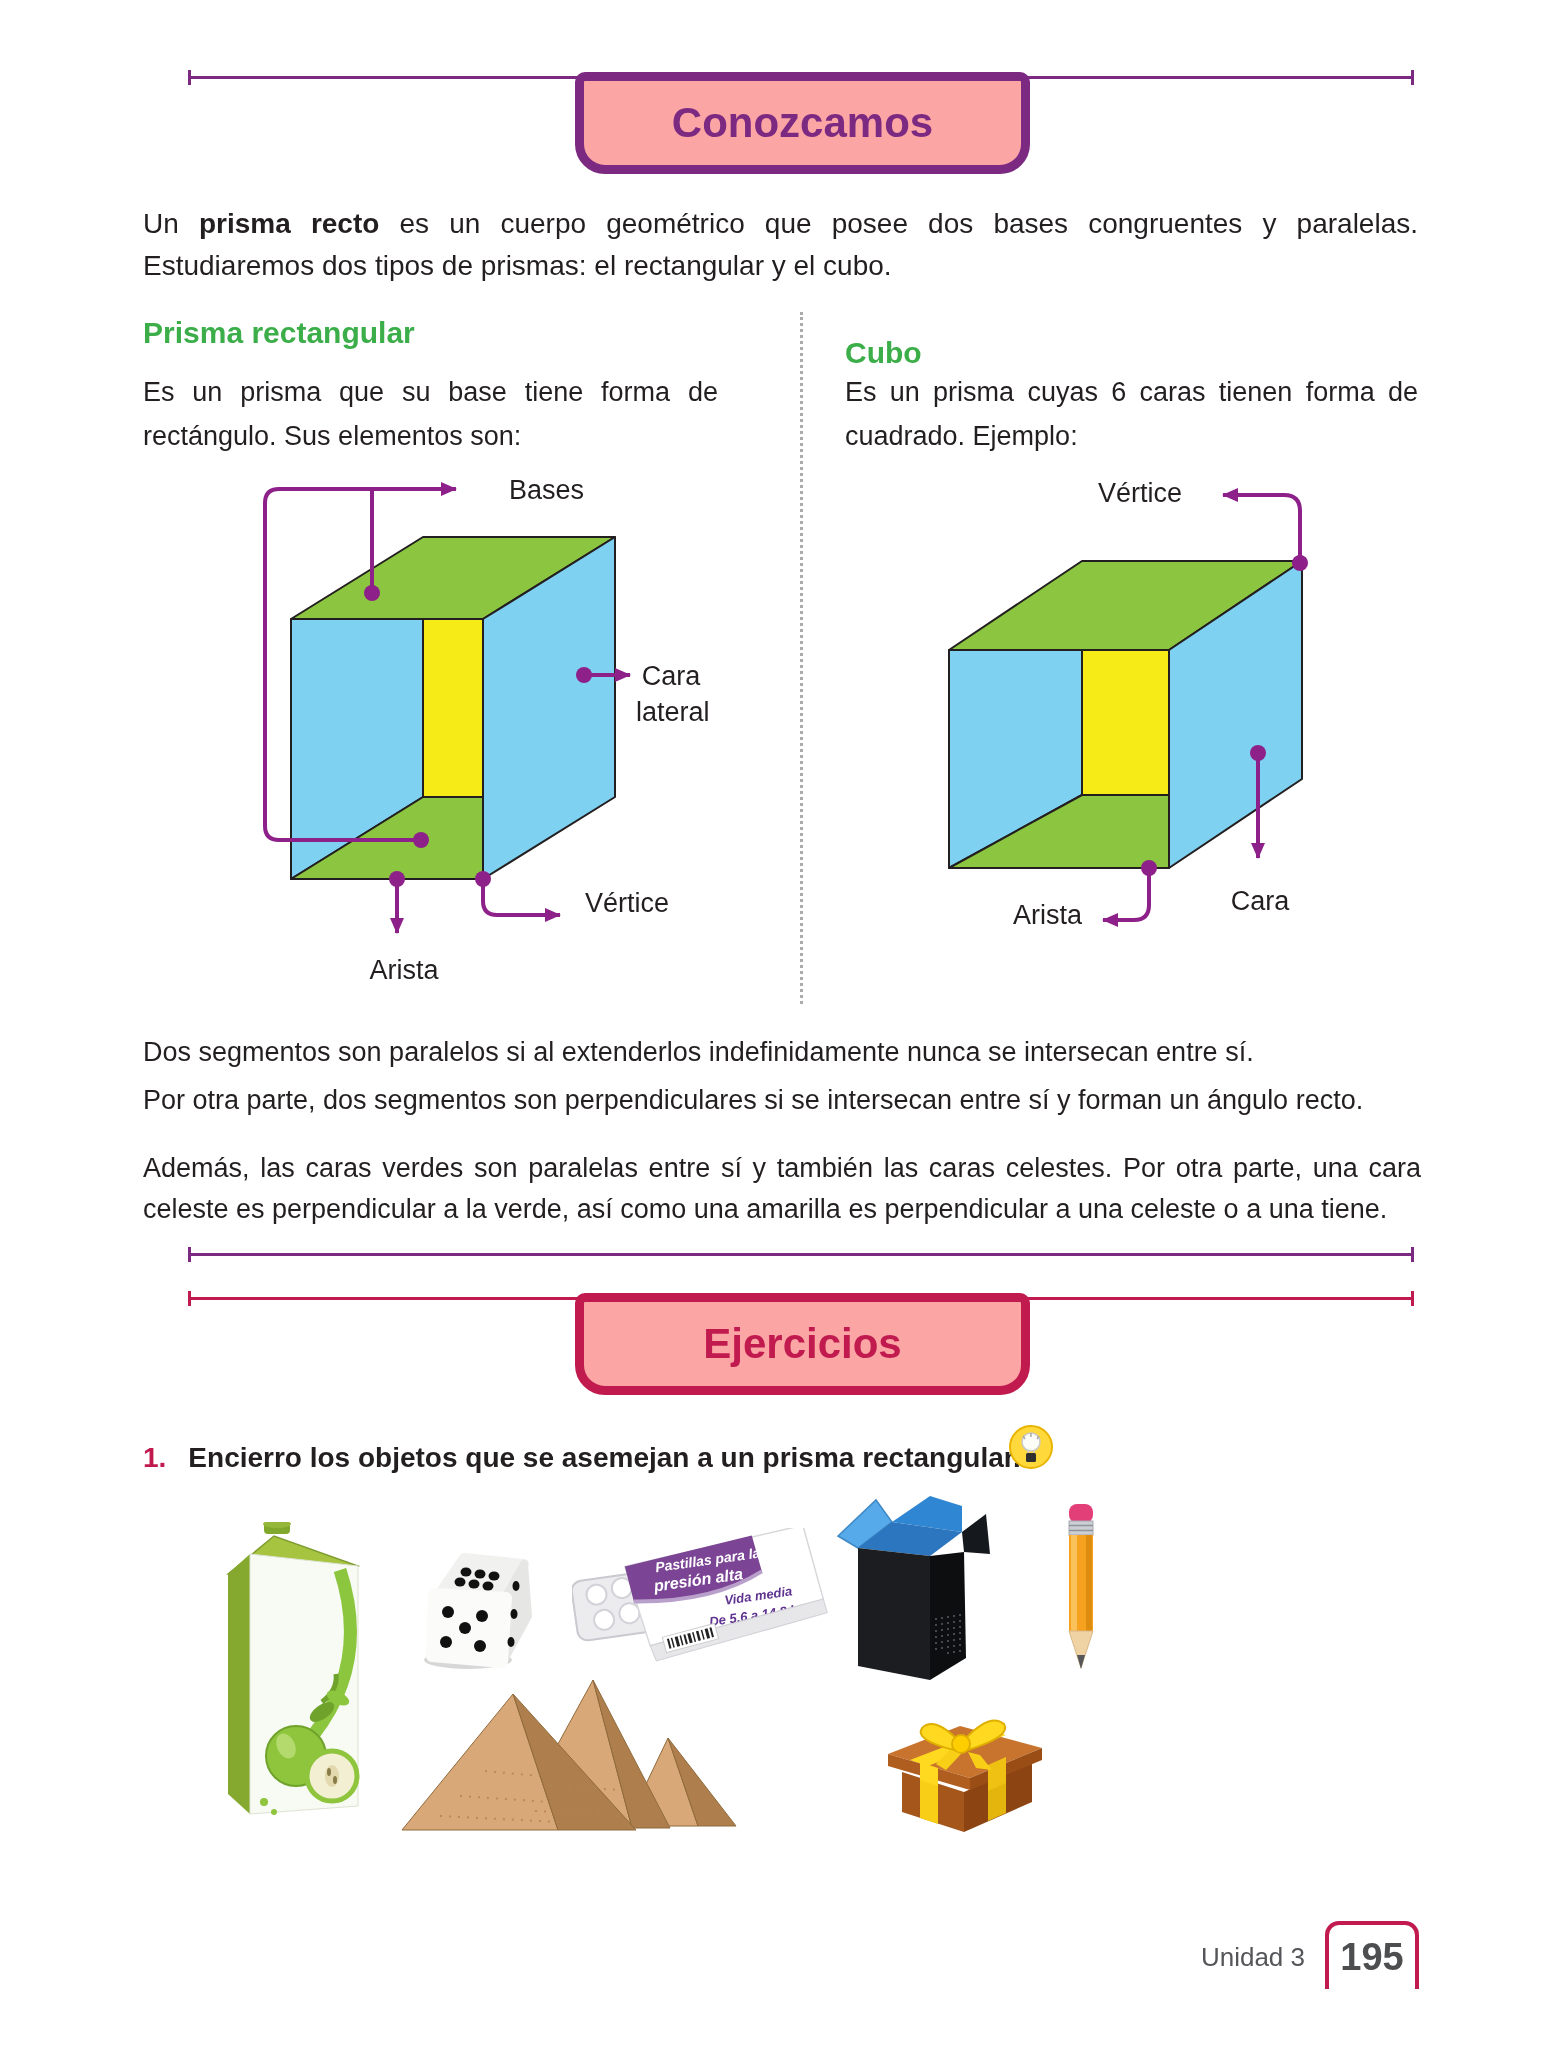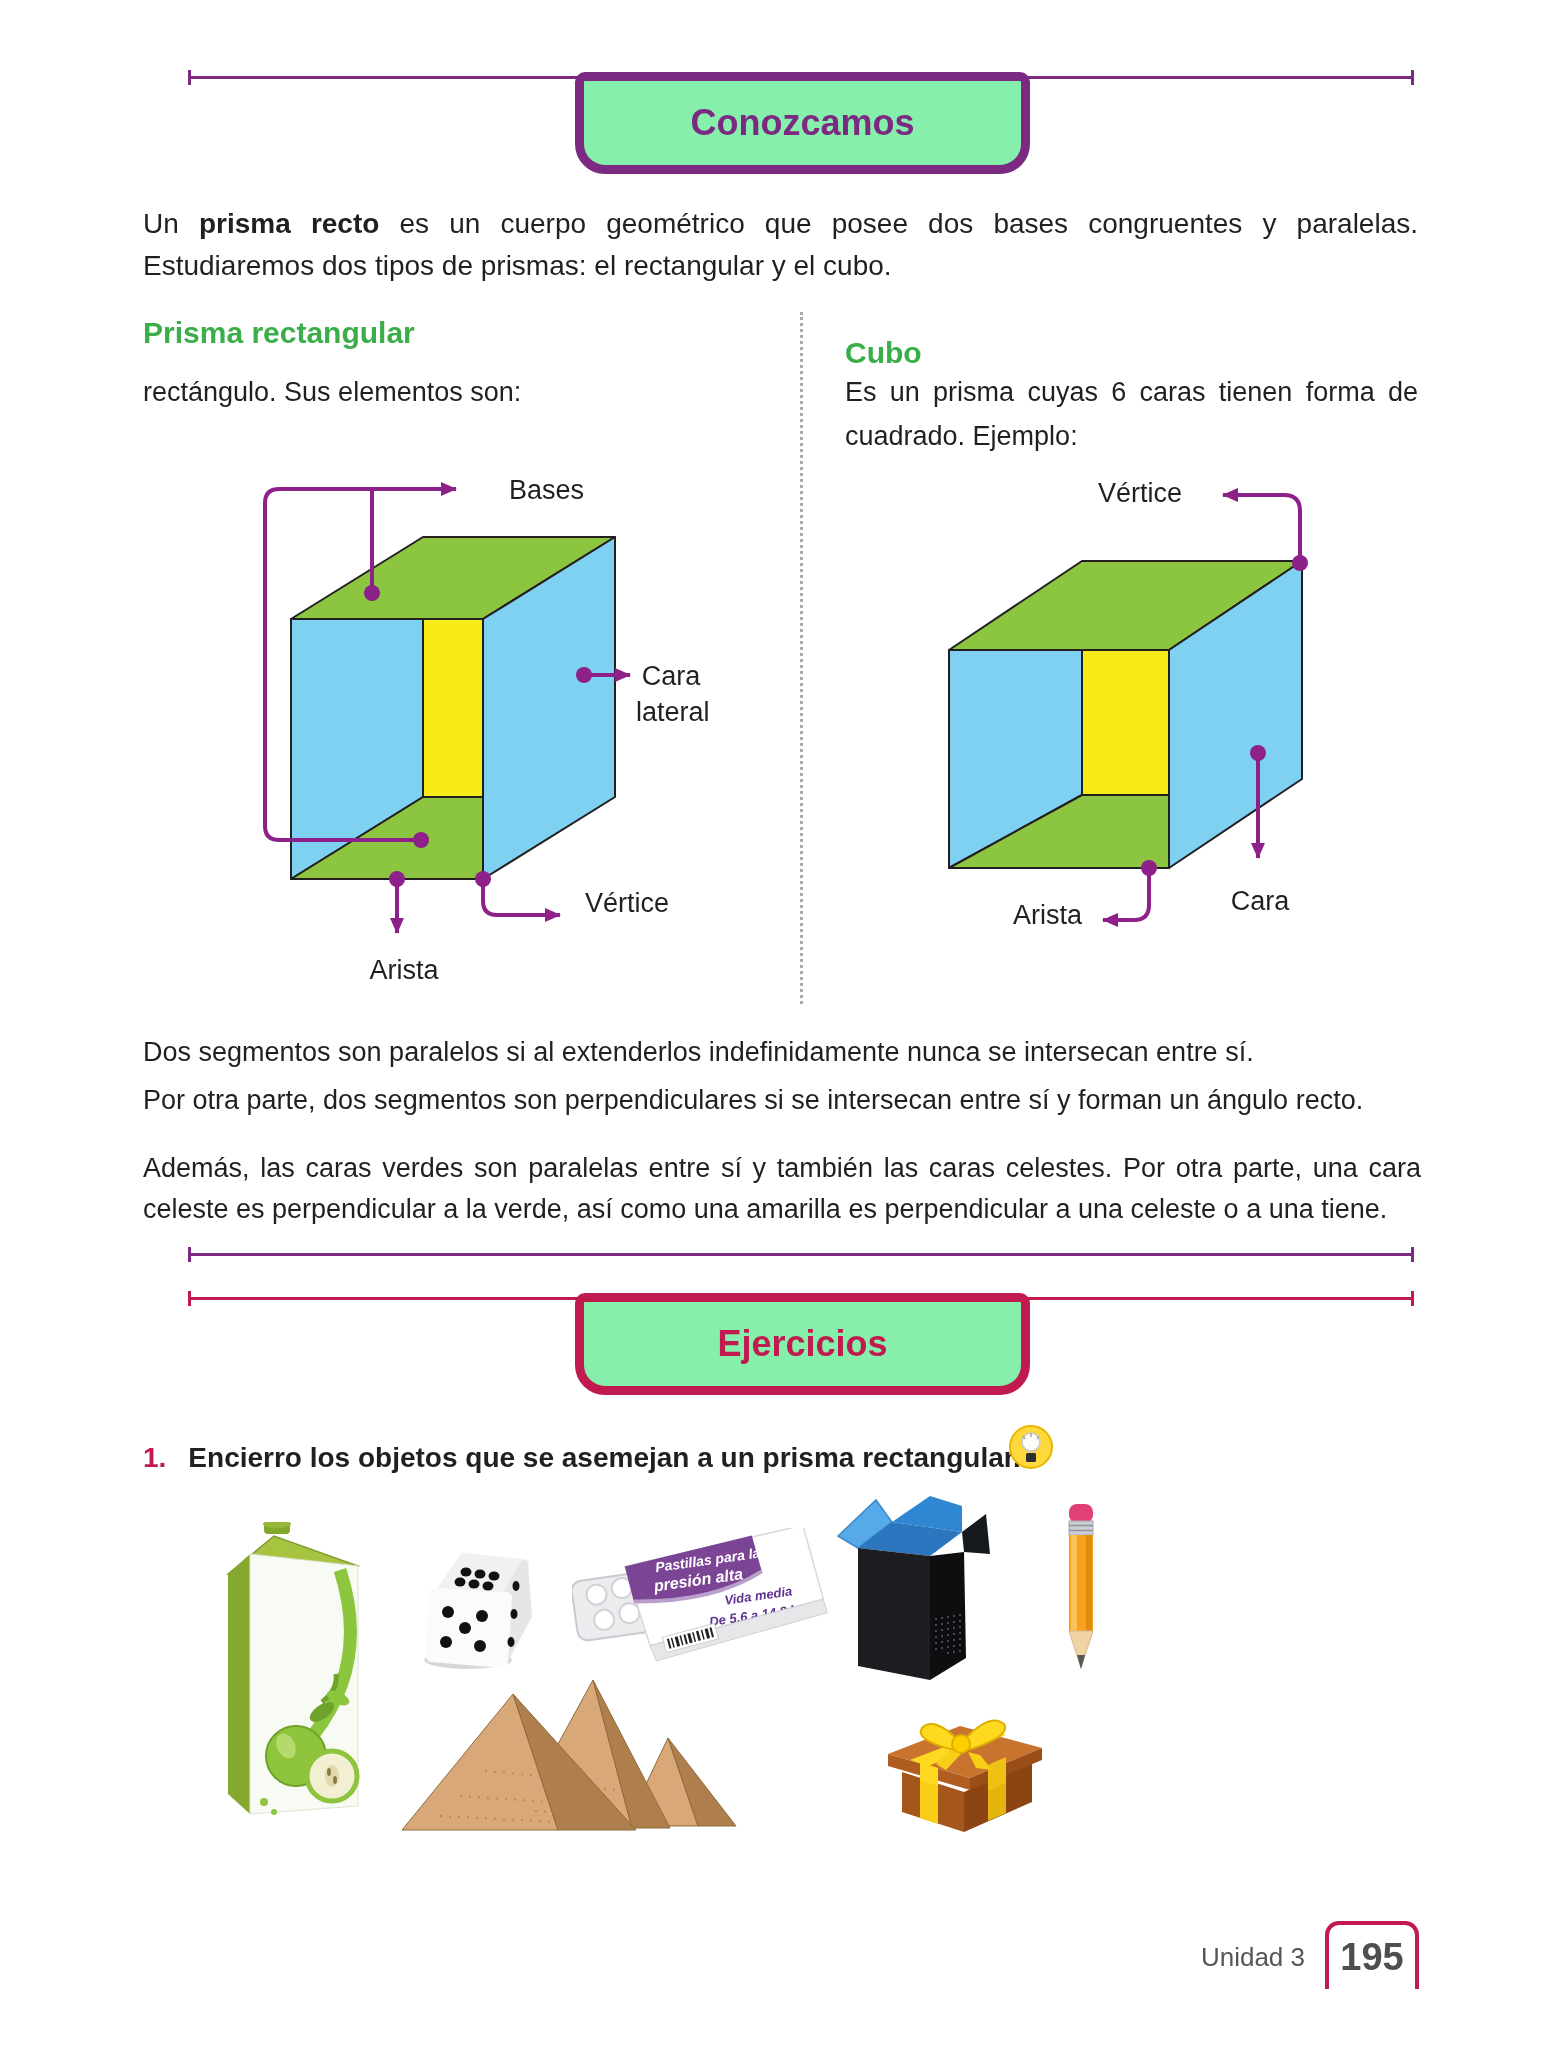--- a/index.html
+++ b/index.html
@@ -5,23 +5,23 @@
   html,body{margin:0;padding:0;background:#e8e8e8;}
   .page{position:relative;width:1564px;height:2048px;background:#ffffff;overflow:hidden;
         font-family:"Liberation Sans","DejaVu Sans",sans-serif;color:#231F20;margin:0 auto;}
   
   .rule{position:absolute;height:3px;}
   .rule .tick{position:absolute;width:3px;height:15px;top:-6px;}
   .rule .tick.l{left:0;} .rule .tick.r{right:0;}
   .rule.purple, .rule.purple .tick{background:#7B2981;}
   .rule.crimson, .rule.crimson .tick{background:#C11A4F;}
   
-  .badge{position:absolute;left:575px;width:437px;height:84px;background:#86efac;
+  .badge{position:absolute;left:575px;width:437px;height:84px;background:#fca5a5;
          display:flex;align-items:center;justify-content:center;
-         font-size:36px;font-weight:bold;letter-spacing:0px;z-index:3;}
+         font-size:42px;font-weight:bold;letter-spacing:0px;z-index:3;}
   .badge.purple-b{border:9px solid #7B2981;border-radius:10px 10px 30px 30px;color:#7B2981;}
   .badge.crimson-b{border:9px solid #C11A4F;border-radius:10px 10px 30px 30px;color:#C11A4F;}
   .intro{position:absolute;left:143px;top:203px;width:1275px;font-size:28px;line-height:42px;}
   .jl{text-align:justify;text-align-last:justify;}
   .col-title{position:absolute;top:316px;font-size:30px;font-weight:bold;color:#3BAE49;}
   .col-desc{position:absolute;top:370px;font-size:27px;line-height:44px;}
   .divider{position:absolute;left:800px;top:312px;height:692px;border-left:3px dotted #ABABAB;}
   .dlabel{position:absolute;font-size:27px;line-height:30px;color:#231F20;}
   .para{position:absolute;left:143px;width:1278px;font-size:27px;line-height:41px;}
   .ex-row{position:absolute;left:143px;top:1442px;width:1100px;font-size:28px;font-weight:600;}
@@ -50,20 +50,21 @@
 
   <div class="intro">
     <div class="jl"><span>Un </span><b>prisma recto</b><span> es un cuerpo geométrico que posee dos bases congruentes y paralelas.</span></div>
     <div>Estudiaremos dos tipos de prismas: el rectangular y el cubo.</div>
   </div>
 
   <div class="col-title" style="left:143px;">Prisma rectangular</div>
   <div class="col-title" style="left:845px;margin-top:20px;">Cubo</div>
 
   <div class="col-desc" style="left:143px;width:575px;">
+    <div class="jl">Es un prisma que su base tiene forma de</div>
     <div>rectángulo. Sus elementos son:</div>
   </div>
   <div class="col-desc" style="left:845px;width:573px;">
     <div class="jl">Es un prisma cuyas 6 caras tienen forma de</div>
     <div>cuadrado. Ejemplo:</div>
   </div>
 
   <div class="divider"></div>
 
   <svg class="obj" style="left:230px;top:430px;" width="480" height="580" viewBox="0 0 480 580">

